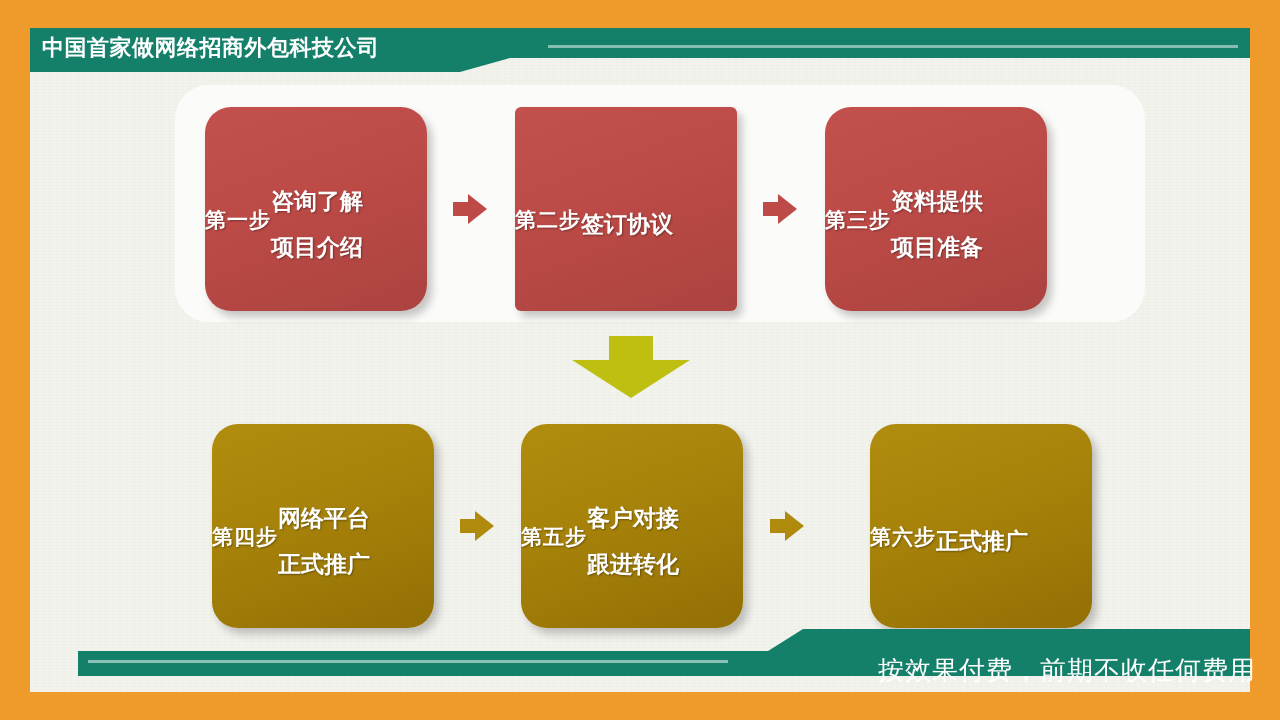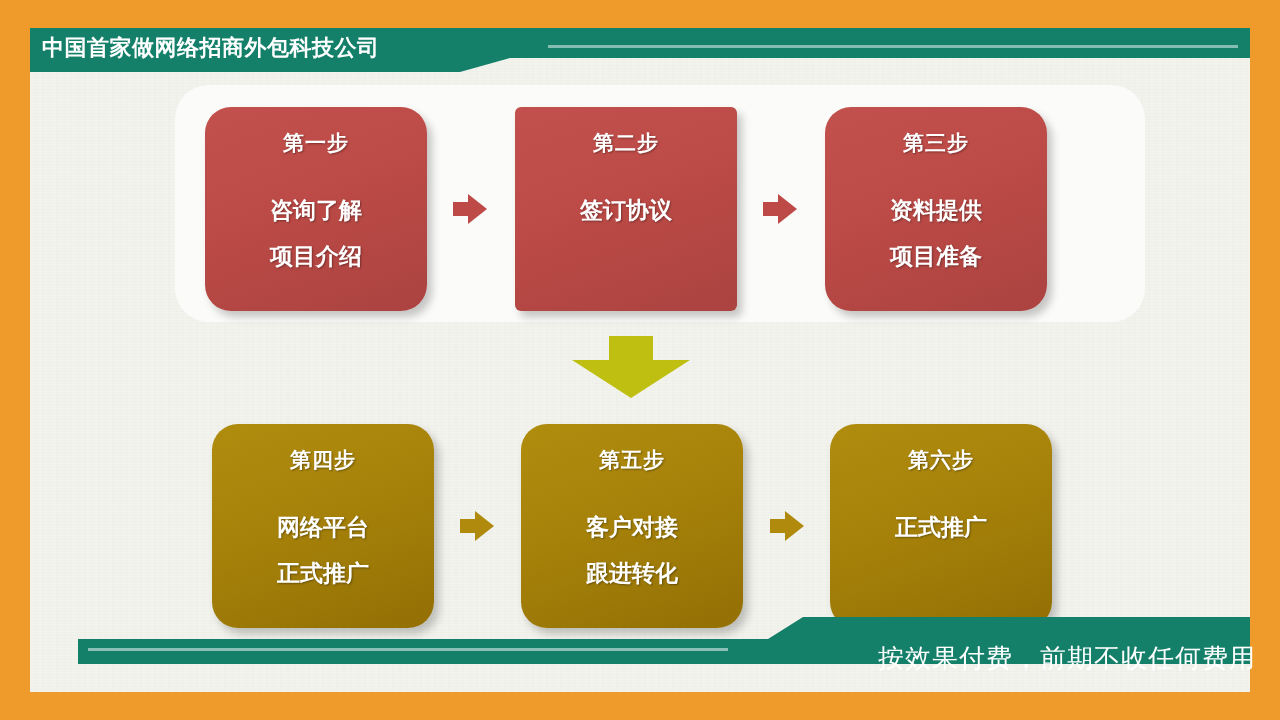--- a/index.html
+++ b/index.html
@@ -44,21 +44,21 @@
     position:absolute;left:175px;top:85px;width:970px;height:237px;
     background:#fbfbf9;border-radius:34px;
   }
 
   
   .steps-row{position:absolute;left:0;top:0;width:1220px;height:664px;}
   .step-box{
     position:absolute;width:222px;height:204px;border-radius:26px;
     box-shadow:5px 6px 9px rgba(0,0,0,0.22);
     color:#ffffff;text-align:center;
-    display:flex;flex-direction:column;align-items:center;
+    display:flex;flex-direction:row;align-items:center;
   }
   .step-box.red{
     background:linear-gradient(160deg,#c2504c 0%,#bc4a46 45%,#ab4340 100%);
   }
   .step-box.gold{
     background:linear-gradient(160deg,#b08c0e 0%,#a6820a 45%,#936f05 100%);
   }
   .step-title{
     margin-top:22px;font-size:21px;font-weight:bold;letter-spacing:1px;
     text-shadow:1px 1px 2px rgba(0,0,0,0.35);
@@ -69,21 +69,21 @@
     text-align:center;
   }
   .step-lines div{white-space:nowrap;}
 
   
   #box1{left:205px;top:107px;}
   #box2{left:515px;top:107px;border-radius:6px;}
   #box3{left:825px;top:107px;}
   #box4{left:212px;top:424px;}
   #box5{left:521px;top:424px;}
-  #box6{left:830px;top:424px;}
+  #box6{left:870px;top:424px;}
 
   
   .mini-arrow{position:absolute;width:34px;height:30px;}
   .mini-arrow .shaft{
     position:absolute;left:0;top:8px;width:18px;height:14px;
   }
   .mini-arrow .head{
     position:absolute;left:15px;top:0;width:0;height:0;
     border-top:15px solid transparent;border-bottom:15px solid transparent;
   }
@@ -102,21 +102,21 @@
     position:absolute;left:37px;top:0;width:44px;height:26px;background:#bfbf11;
   }
   .down-arrow .head{
     position:absolute;left:0;top:24px;width:0;height:0;
     border-left:59px solid transparent;border-right:59px solid transparent;
     border-top:38px solid #bfbf11;
   }
 
   
   .footer-band{
-    position:absolute;left:30px;top:0;width:1012px;height:664px;
+    position:absolute;left:30px;top:12px;width:1012px;height:664px;
     pointer-events:none;
   }
   .footer-shape{
     position:absolute;left:48px;top:617px;width:1172px;height:47px;
     background:#14806a;
     clip-path:polygon(0 22px, 690px 22px, 725px 0, 1172px 0, 1172px 47px, 0 47px);
   }
   .footer-rule{
     position:absolute;left:58px;top:648px;width:640px;height:3px;
     background:rgba(255,255,255,0.50);

